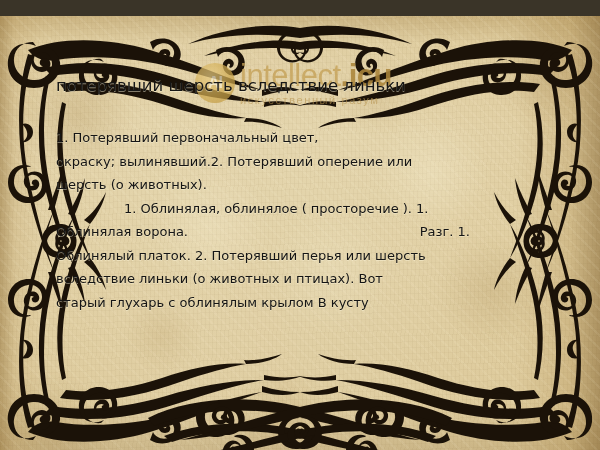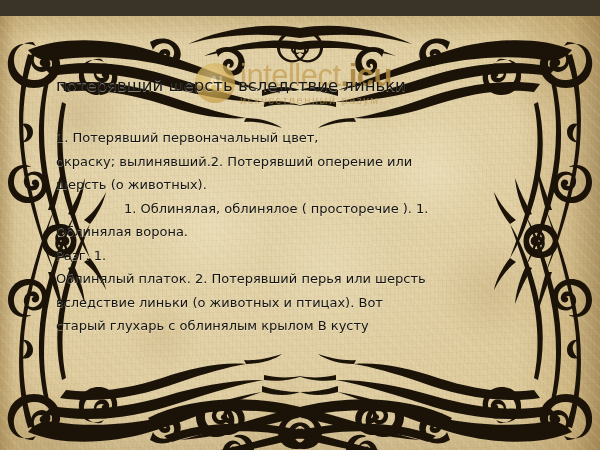--- a/index.html
+++ b/index.html
@@ -152,21 +152,20 @@
     width: 502px;
     font-size: 13px;
     line-height: 23.5px;
     text-shadow: 0 1px 0 rgba(255,250,225,0.4);
   }
   .body p { margin: 0; }
   .para-indent { text-indent: 68px; }
   .spread {
     display: flex;
     justify-content: space-between;
-    flex-direction: column;
   }
   .spread .right { padding-right: 88px; }
   .nowrap { white-space: nowrap; }
 </style>
 </head>
 <body>
 
 <div id="slide">
 
   <div class="bg-base"></div>

